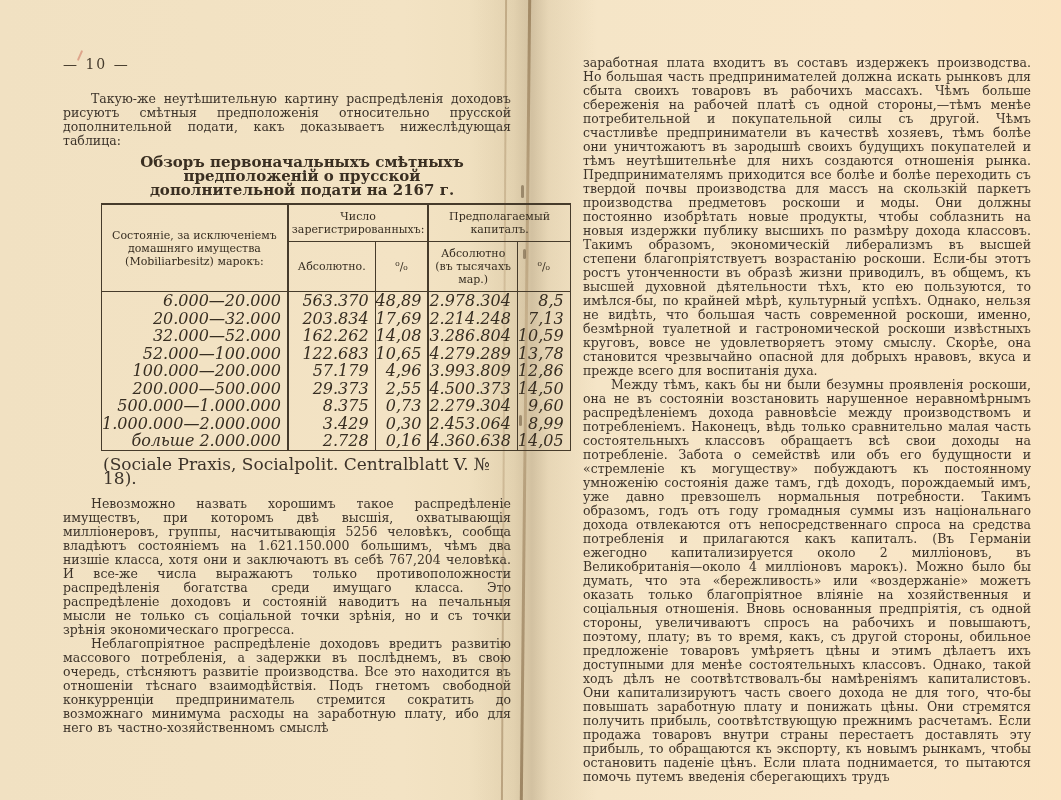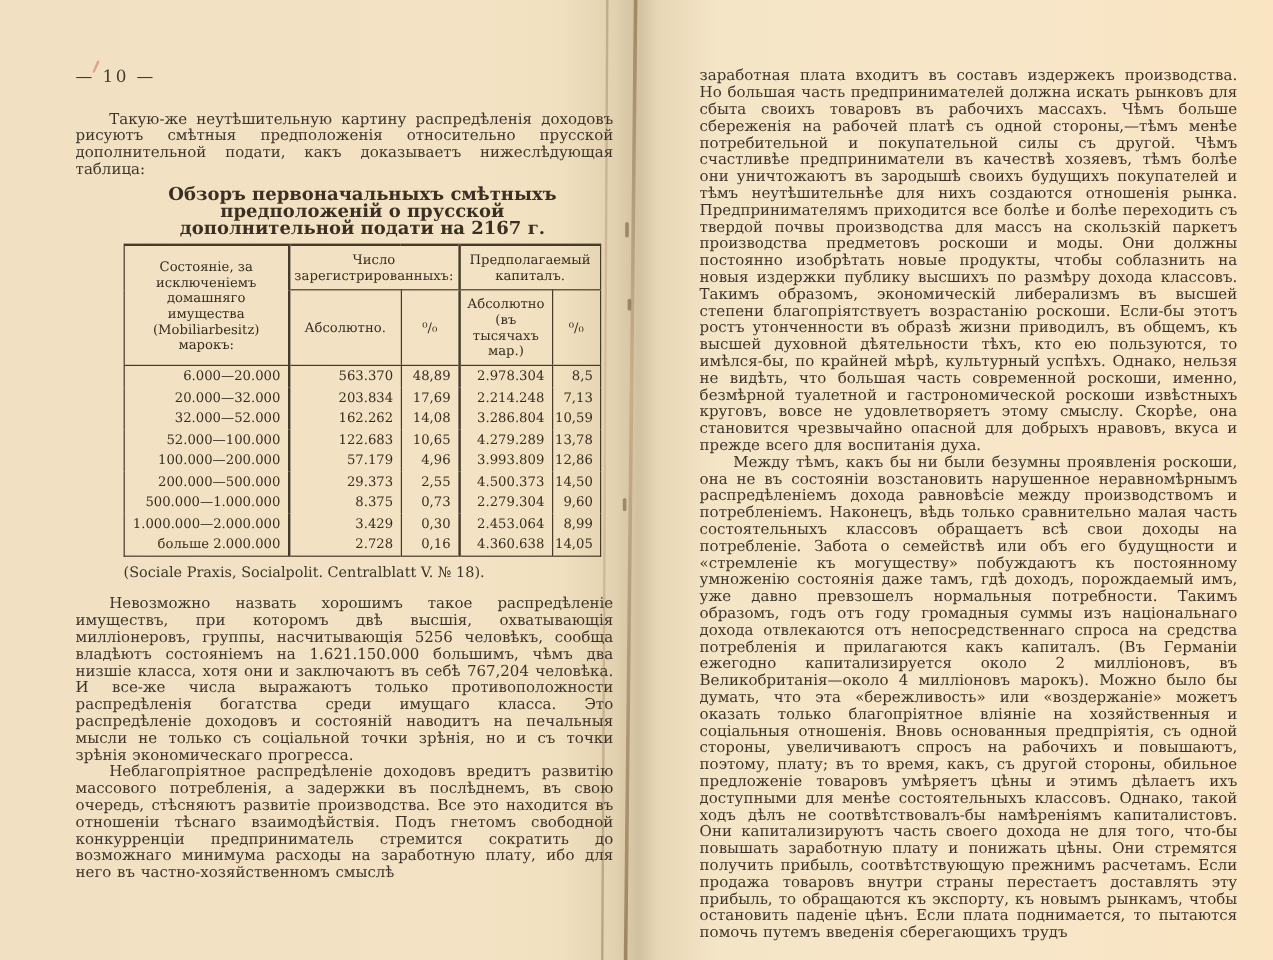--- a/index.html
+++ b/index.html
@@ -34,27 +34,27 @@
   .tbl-wrap{margin:7px 0 0 38px;width:402px;}
   .tbl-caption{font-weight:bold;font-size:15px;line-height:14px;text-align:center;margin-bottom:6px;color:#3a2f22;}
   table.data-table{border-collapse:collapse;width:398px;margin:0 auto;color:#362d21;
     border:1.5px solid var(--ink);border-top-width:2.5px;}
   table.data-table th{font-weight:normal;text-align:center;vertical-align:middle;
     font-size:11px;line-height:13px;padding:5px 3px;border-bottom:1.3px solid var(--ink);}
   th.estate{width:146px;font-size:11.3px;padding:6px 7px;}
   th.bl-thick{border-left:2px solid var(--ink);}
   th.bl-thin{border-left:1px solid var(--ink);}
   th.small{font-size:10.3px;line-height:12px;}
-  table.data-table td{font-size:11px;height:17.5px;line-height:17px;padding:0 6px 0 0;
-    text-align:right;white-space:nowrap;}
+  table.data-table td{font-size:16px;height:17.5px;line-height:17px;padding:0 6px 0 0;
+    text-align:right;white-space:nowrap;font-style:italic;}
   td.c0{padding-right:11px;}
   td.c1,td.c3{border-left:2px solid var(--ink);}
   td.c2,td.c4{border-left:1px solid var(--ink);}
   td.c1{width:88px;} td.c2{width:42px;} td.c3{width:84px;} td.c4{width:38px;}
-  .source-note{font-size:12px;line-height:14px;margin:6px 0 10px 2px;}
+  .source-note{font-size:17px;line-height:14px;margin:6px 0 10px 2px;}
   .after-table{margin-top:12px;}
 </style>
 </head>
 <body>
 
 <div class="book">
 
   <div class="gutter-shade"></div>
   <div class="crease crease-a"></div>
   <div class="crease crease-b"></div>

